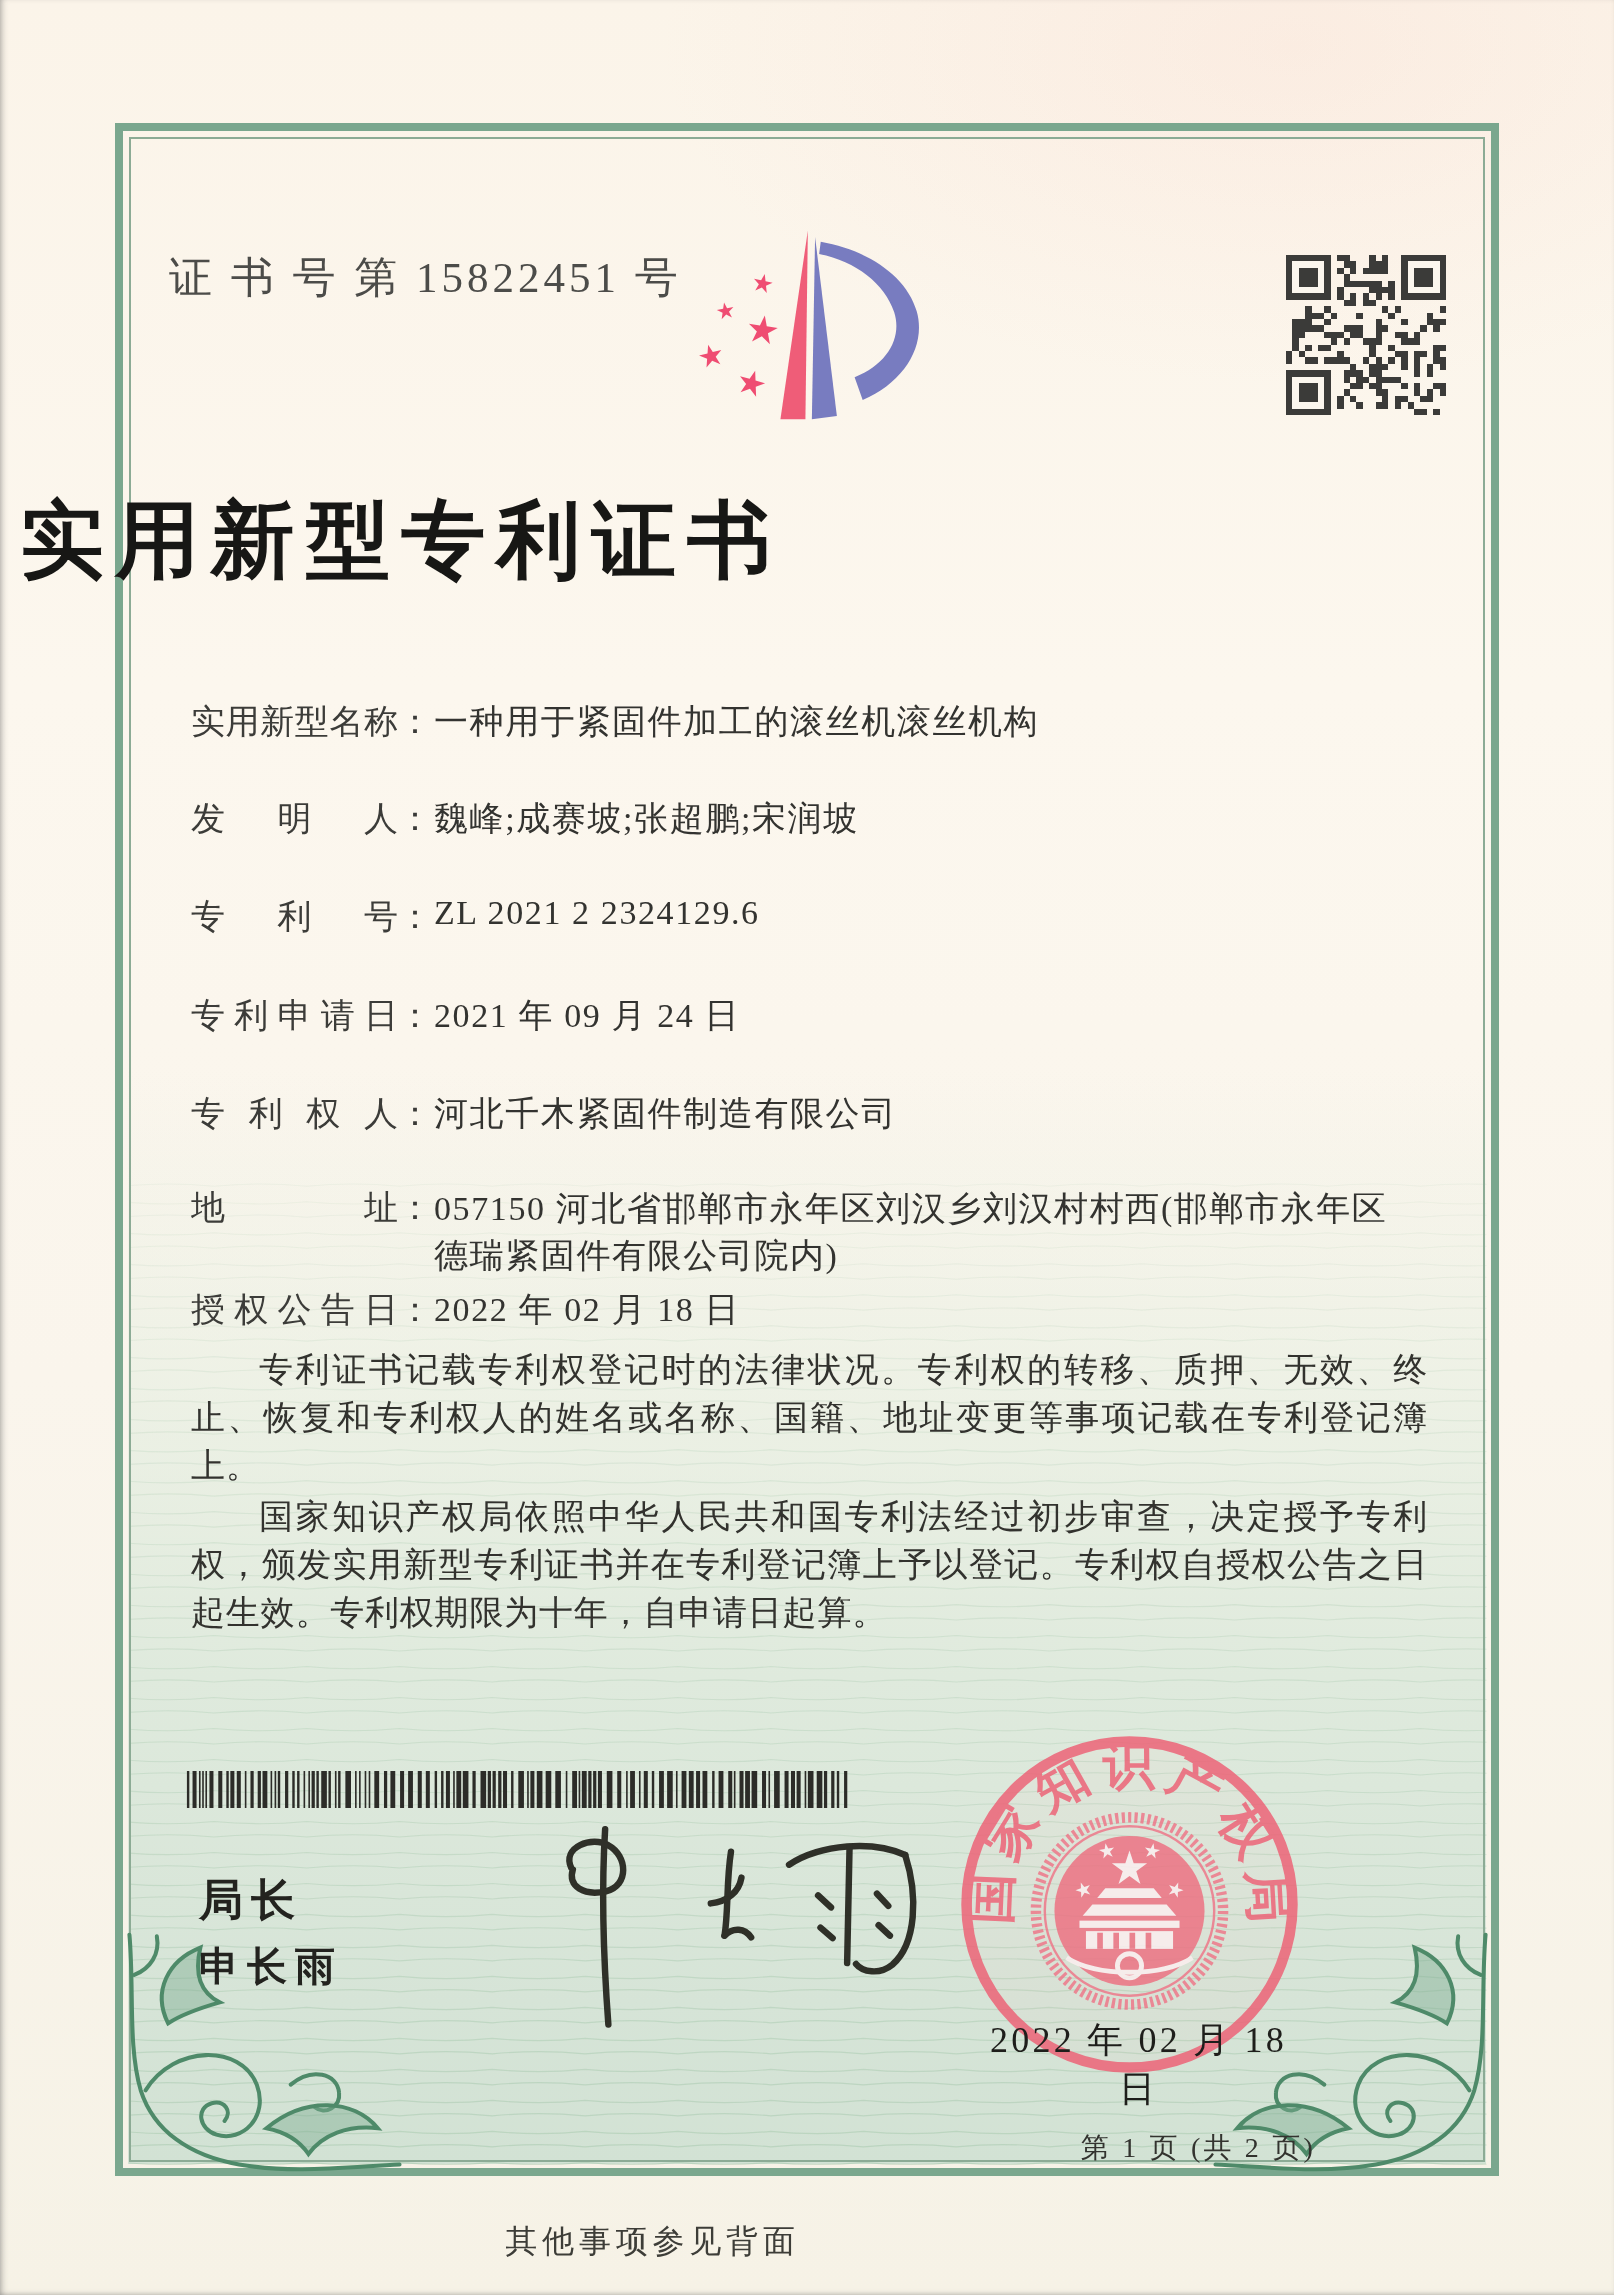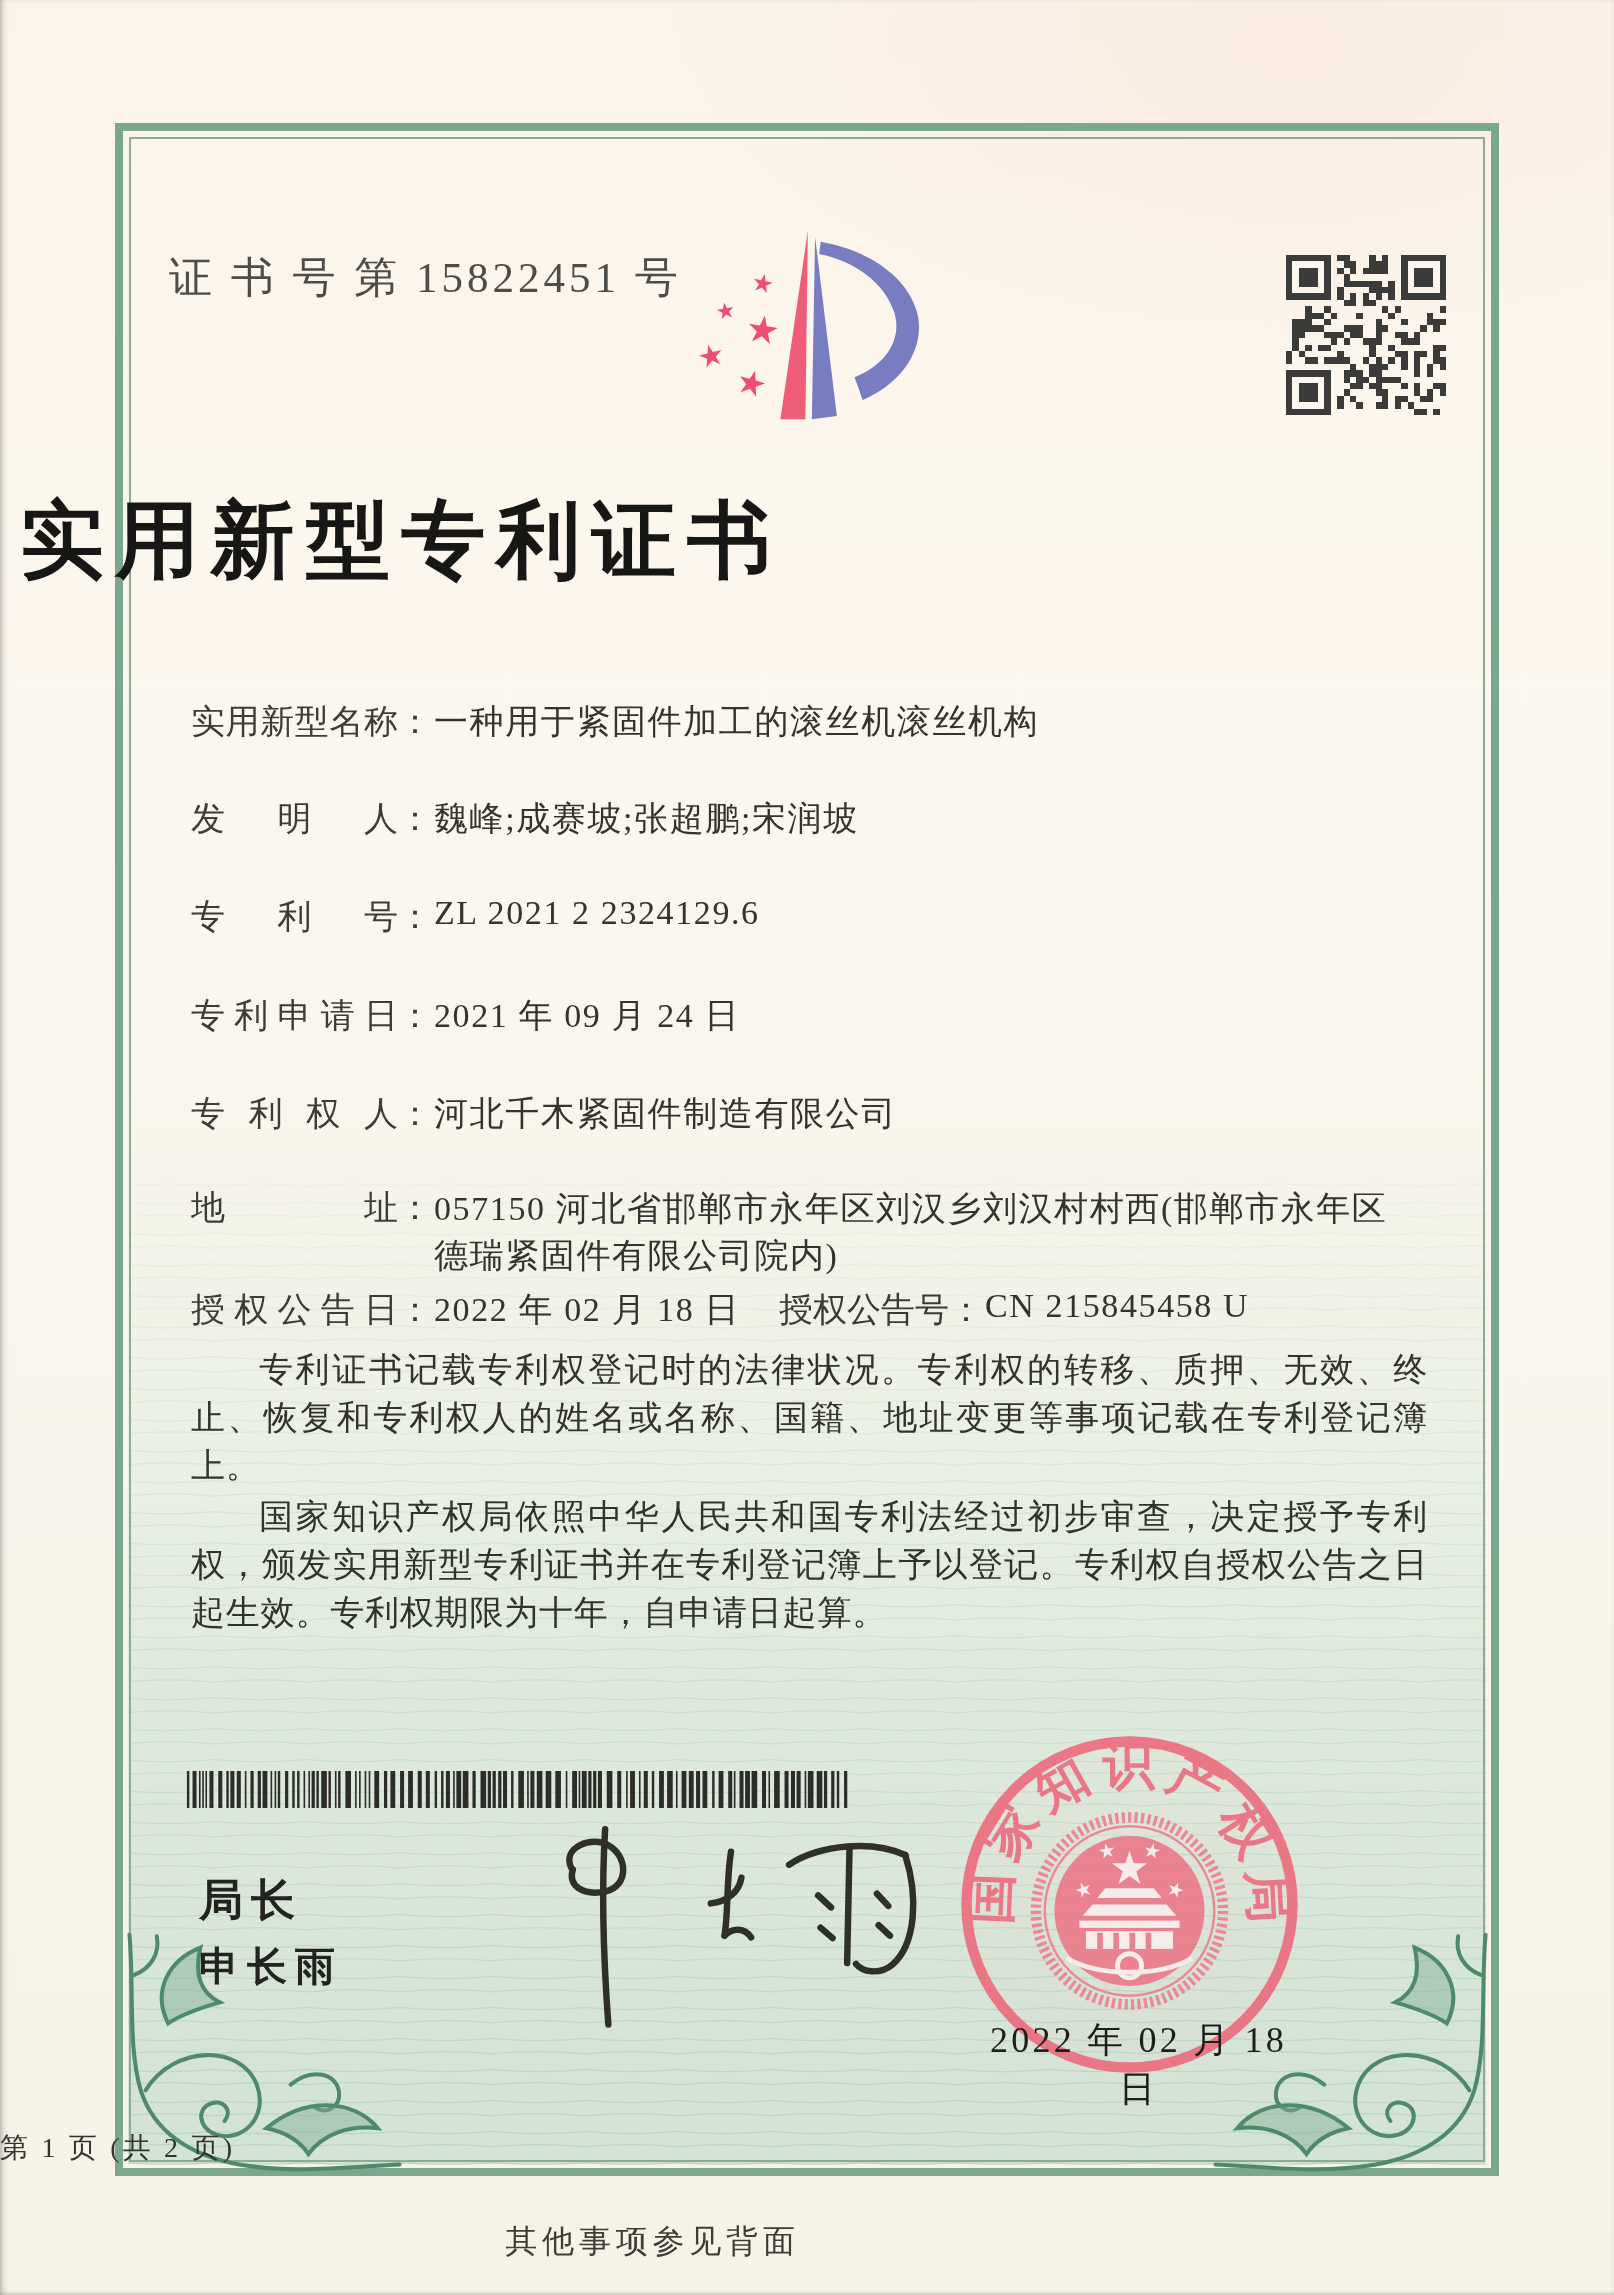--- a/index.html
+++ b/index.html
@@ -31,21 +31,21 @@
   .frow.two-col .col-b{position:absolute;left:588px;top:0;}
   .body-text{left:191px;top:1346px;width:1237px;font-size:34px;line-height:48px;
              color:#32322e;letter-spacing:0.8px;text-align:justify;}
   .body-text p{margin:0 0 3.2px 0;text-indent:2em;}
   .sig-title{left:199px;top:1871px;font-size:44px;font-weight:700;letter-spacing:8px;
              font-family:"Liberation Sans","DejaVu Sans",sans-serif;color:#23231f;}
   .sig-name{left:199px;top:1939px;font-size:40px;font-weight:700;letter-spacing:8px;
              font-family:"Liberation Sans","DejaVu Sans",sans-serif;color:#23231f;}
   .seal-date{left:969px;top:2016px;width:339px;text-align:center;font-size:36px;
              letter-spacing:3.2px;color:#1e1e1b;z-index:6;}
-  .page-num{left:0;top:2129px;width:1316px;text-align:left;font-size:28px;letter-spacing:3.2px;color:#33332f;}
+  .page-num{left:0;top:2129px;width:1316px;text-align:right;font-size:28px;letter-spacing:3.2px;color:#33332f;}
   .back-note{left:0;top:2220px;width:1275px;text-align:center;font-size:32px;letter-spacing:4.8px;color:#3d3d38;padding-left:15px;}
 </style>
 </head>
 <body>
 
 <div id="page">
 
   <div class="inner-bg"></div>
 
   <svg id="waves" class="abs" style="left:0;top:0" width="1614" height="2295" viewBox="0 0 2000 2844">
@@ -364,23 +364,20 @@
   <div class="frow" style="top:1091px">
     <span class="f-label">专利权人</span><span class="f-colon">：</span><span class="f-value">河北千木紧固件制造有限公司</span>
   </div>
   <div class="frow" style="top:1185px">
     <span class="f-label">地址</span><span class="f-colon">：</span><span class="f-value wrap">057150 河北省邯郸市永年区刘汉乡刘汉村村西(邯郸市永年区德瑞紧固件有限公司院内)</span>
   </div>
   <div class="frow two-col" style="top:1287px">
     <span>
       <span class="f-label">授权公告日</span><span class="f-colon">：</span><span class="f-value">2022 年 02 月 18 日</span>
     </span>
-    <span class="col-b">
-      <span>授权公告号</span><span>：</span><span class="f-value">CN 215845458 U</span>
-    </span>
   </div>
 
   <div class="abs body-text">
     <p>专利证书记载专利权登记时的法律状况。专利权的转移、质押、无效、终止、恢复和专利权人的姓名或名称、国籍、地址变更等事项记载在专利登记簿上。</p>
     <p>国家知识产权局依照中华人民共和国专利法经过初步审查，决定授予专利权，颁发实用新型专利证书并在专利登记簿上予以登记。专利权自授权公告之日起生效。专利权期限为十年，自申请日起算。</p>
   </div>
 
   <svg id="barcode" class="abs" style="left:186px;top:1771px" width="663" height="37" viewBox="0 0 822 46">
       <rect x="0" y="0" width="3" height="46" fill="#2c2c28"></rect>
       <rect x="7" y="0" width="5" height="46" fill="#2c2c28"></rect>

